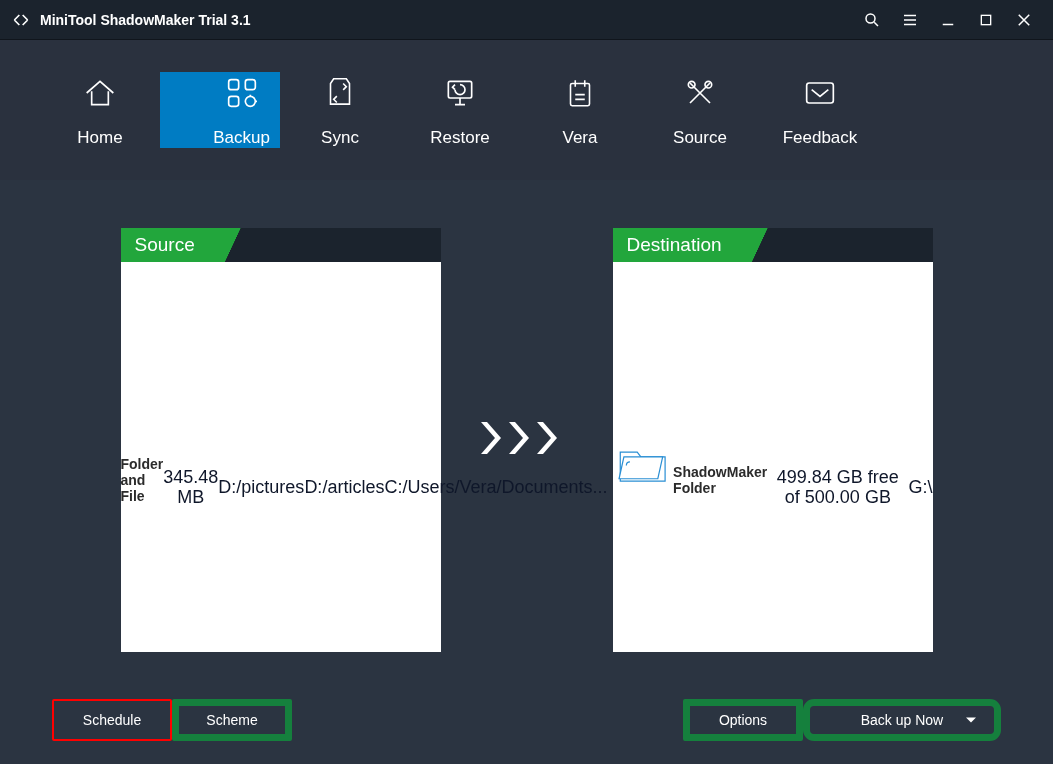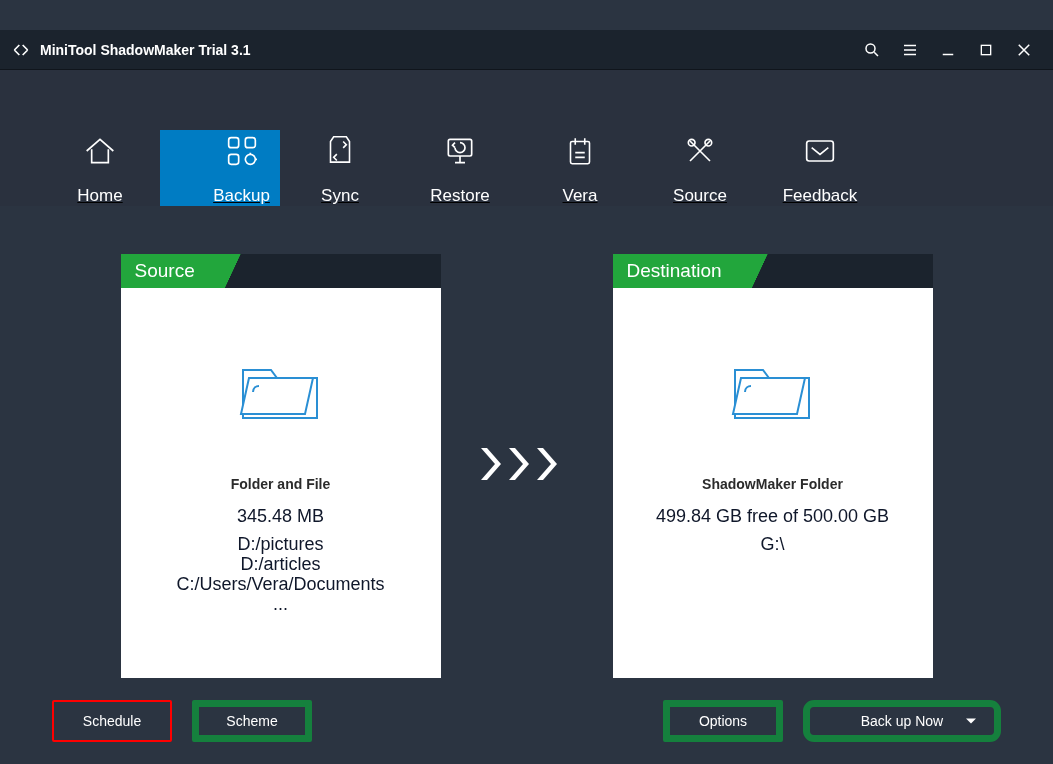--- a/index.html
+++ b/index.html
@@ -1,48 +1,48 @@
 <!DOCTYPE html>
 <html><head>
 <meta charset="utf-8">
 <style>
   * { box-sizing: border-box; margin: 0; padding: 0; font-family: -apple-system, "Segoe UI", Arial, sans-serif; }
   html, body { width: 1053px; height: 764px; overflow: hidden; background: #2a2e39; }
   .window { width: 1053px; height: 764px; display: flex; flex-direction: column; background: #2b3441; }
 
   
-  .titlebar { height: 40px; background: #1b232d; display: flex; align-items: center; padding: 0 10px; color: #fff; border-bottom: 1px solid #10151c; margin-top: 30px; }
+  .titlebar { height: 40px; background: #1b232d; display: flex; align-items: center; padding: 0 10px; color: #fff; border-bottom: 1px solid #10151c; }
   .titlebar .logo { width: 22px; height: 22px; margin-right: 8px; display:flex; align-items:center; justify-content:center; }
   .titlebar .title { font-size: 14px; font-weight: 600; }
   .titlebar .spacer { flex: 1; }
   .titlebar .ctrl { width: 38px; height: 40px; display: flex; align-items: center; justify-content: center; cursor: pointer; }
   .titlebar .ctrl svg { stroke: #fff; }
 
   
-  .nav { height: 140px; background: #2a313e; display: flex; align-items: flex-end; padding: 0 40px; text-decoration: underline; }
+  .nav { height: 140px; background: #2a313e; display: flex; align-items: center; padding: 0 40px; }
   .nav .tab { width: 120px; display: flex; flex-direction: column; align-items: center; justify-content: center; color: #fff; cursor: pointer; gap: 14px; }
   .nav .tab .icon { height: 42px; display:flex; align-items:center; justify-content:center; }
   .nav .tab.active { background: #007cc3; padding-left: 43px; }
   .nav .tab .label { font-size: 17px; }
 
   
   .main { flex: 1; background: #2b3441; position: relative; padding: 48px 0 0 0; }
   .panels { display: flex; align-items: flex-start; justify-content: center; gap: 40px; }
   .panel { width: 320px; height: 424px; background: #fff; position: relative; display:flex; flex-direction:column; cursor:pointer; }
   .panel-header { height: 34px; display:flex; align-items:stretch; }
   .ph-label { background:#22a63c; color:#fff; display:flex; align-items:center; padding:0 22px 0 14px; font-size:19px; position:relative; }
   .ph-skew { width:32px; background:linear-gradient(115deg,#22a63c 49%,#1b232d 50%); }
   .ph-rest { flex:1; background:#1b232d; }
-  .panel-body { flex:1; display:flex; flex-direction:column; align-items:center; padding-top:60px; color:#2b2b2b; }
+  .panel-body { flex:1; display:flex; flex-direction:row; align-items:center; padding-top:60px; color:#2b2b2b; }
   .folder-icon { width:100px; height:80px; margin-bottom:48px; }
   .panel-body .ptitle { font-weight:700; font-size:14px; margin-bottom:14px; }
   .panel-body .pline { font-size:18px; color:#0f172a; line-height:20px; text-align:center; }
 
   
-  .bottom { height: 88px; display:flex; align-items:center; padding:0 52px; gap:20px; background:#2b3441; }
+  .bottom { height: 88px; display:flex; align-items:center; padding:0 52px; background:#2b3441; }
   .bottom .gap { flex:1; }
   .btn { height:42px; min-width:120px; border:7px solid #15803d; background:#2b3441; color:#fff; font-size:14px; display:flex; align-items:center; justify-content:center; cursor:pointer; border-radius:2px; }
   .btn.highlight { border:2px solid #ff0000; }
   .btn.primary { min-width:198px; position:relative;border-radius:11px; }
   .btn.primary::after { content:''; position:absolute; right:18px; top:50%; width:0; height:0; border-left:5px solid transparent; border-right:5px solid transparent; border-top:5px solid #fff; transform:translateY(-50%); }
 </style>
 </head>
 <body>
 
 <div class="window">

